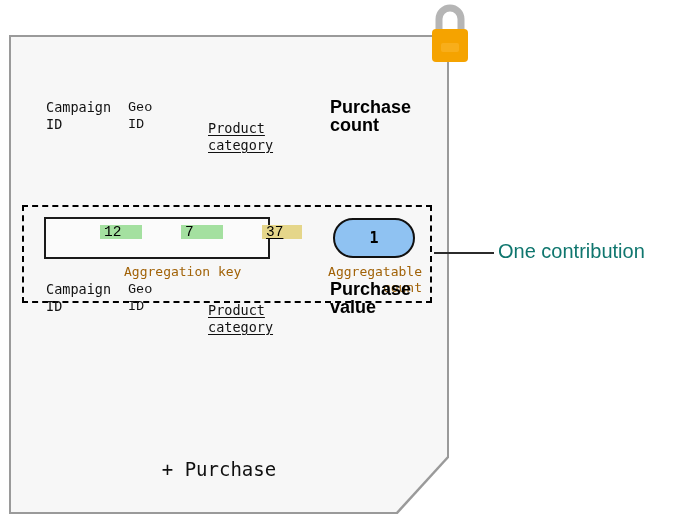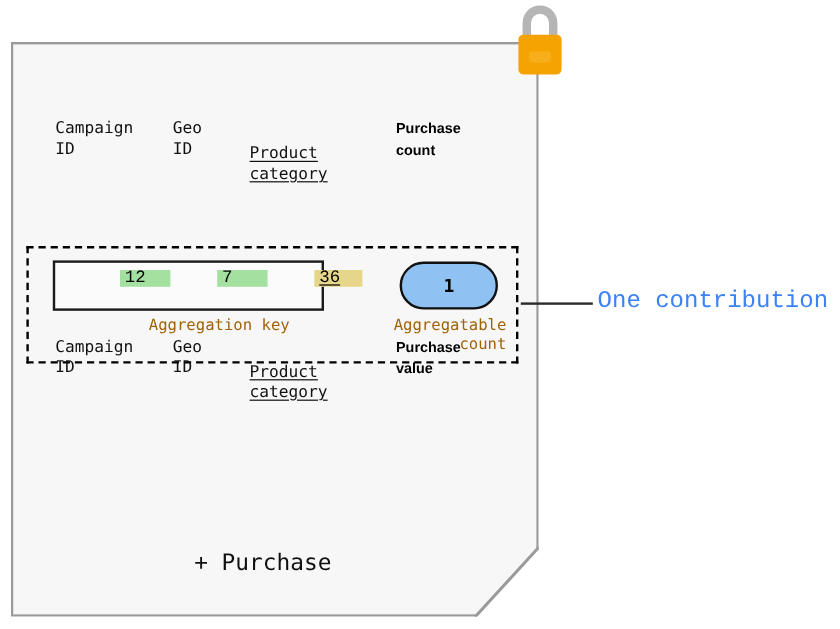--- a/index.html
+++ b/index.html
@@ -63,28 +63,28 @@
   }
   .hdr {
     position: absolute;
     font-family: "DejaVu Sans Mono", monospace;
     font-size: 13.5px;
     line-height: 17px;
     color: #111111;
     white-space: pre;
   }
   .hdr-campaign { left: 46px; top: 39px; }
-  .hdr-geo      { left: 144px; top: 39px; }
+  .hdr-geo      { left: 128px; top: 39px; font-family: Liberation Mono, monospace; }
   .hdr-product  { left: 208px; top: 39px; text-decoration: underline; text-underline-offset: 2px; margin-top: 21px; }
   .hdr-metric {
     position: absolute;
     left: 330px; top: 38px;
     font-family: "Liberation Sans", sans-serif;
     font-weight: bold;
-    font-size: 12px;
+    font-size: 18px;
     line-height: 18px;
     color: #000000;
     white-space: pre;
   }
 
   
   .dashed-region {
     position: absolute;
     left: 22px;
     width: 410px;
@@ -161,23 +161,23 @@
   
   .leader {
     position: absolute;
     height: 0;
     border-top: 2px solid #2b2b2b;
   }
   .leader-1 { left: 434px; top: 192px; width: 60px; }
 
   .callout {
     position: absolute;
-    font-family: Liberation Mono, monospace;
+    font-family: Liberation Sans, sans-serif;
     font-size: 20px;
-    color: #3b82f6;
+    color: #0f766e;
     white-space: pre;
   }
   .callout-1 { left: 498px; top: 180px; }
 
   
   #metadata {
     position: absolute;
     left: 9px;
     top: 458px;
     width: 420px;
@@ -220,21 +220,21 @@
     <div class="dashed-region dashed-1"></div>
 
     <div class="key-box key-1">
       <div class="chip chip-campaign">
         <span>12</span>
       </div>
       <div class="chip chip-geo">
         <span>7</span>
       </div>
       <div class="chip chip-product">
-        <span>36</span>
+        <span>37</span>
       </div>
     </div>
 
     <div class="value-oval oval-1">
       <span>1</span>
     </div>
 
     <div class="anno anno-key-1">Aggregation key</div>
     <div class="anno anno-val-1">Aggregatable
 count</div>

